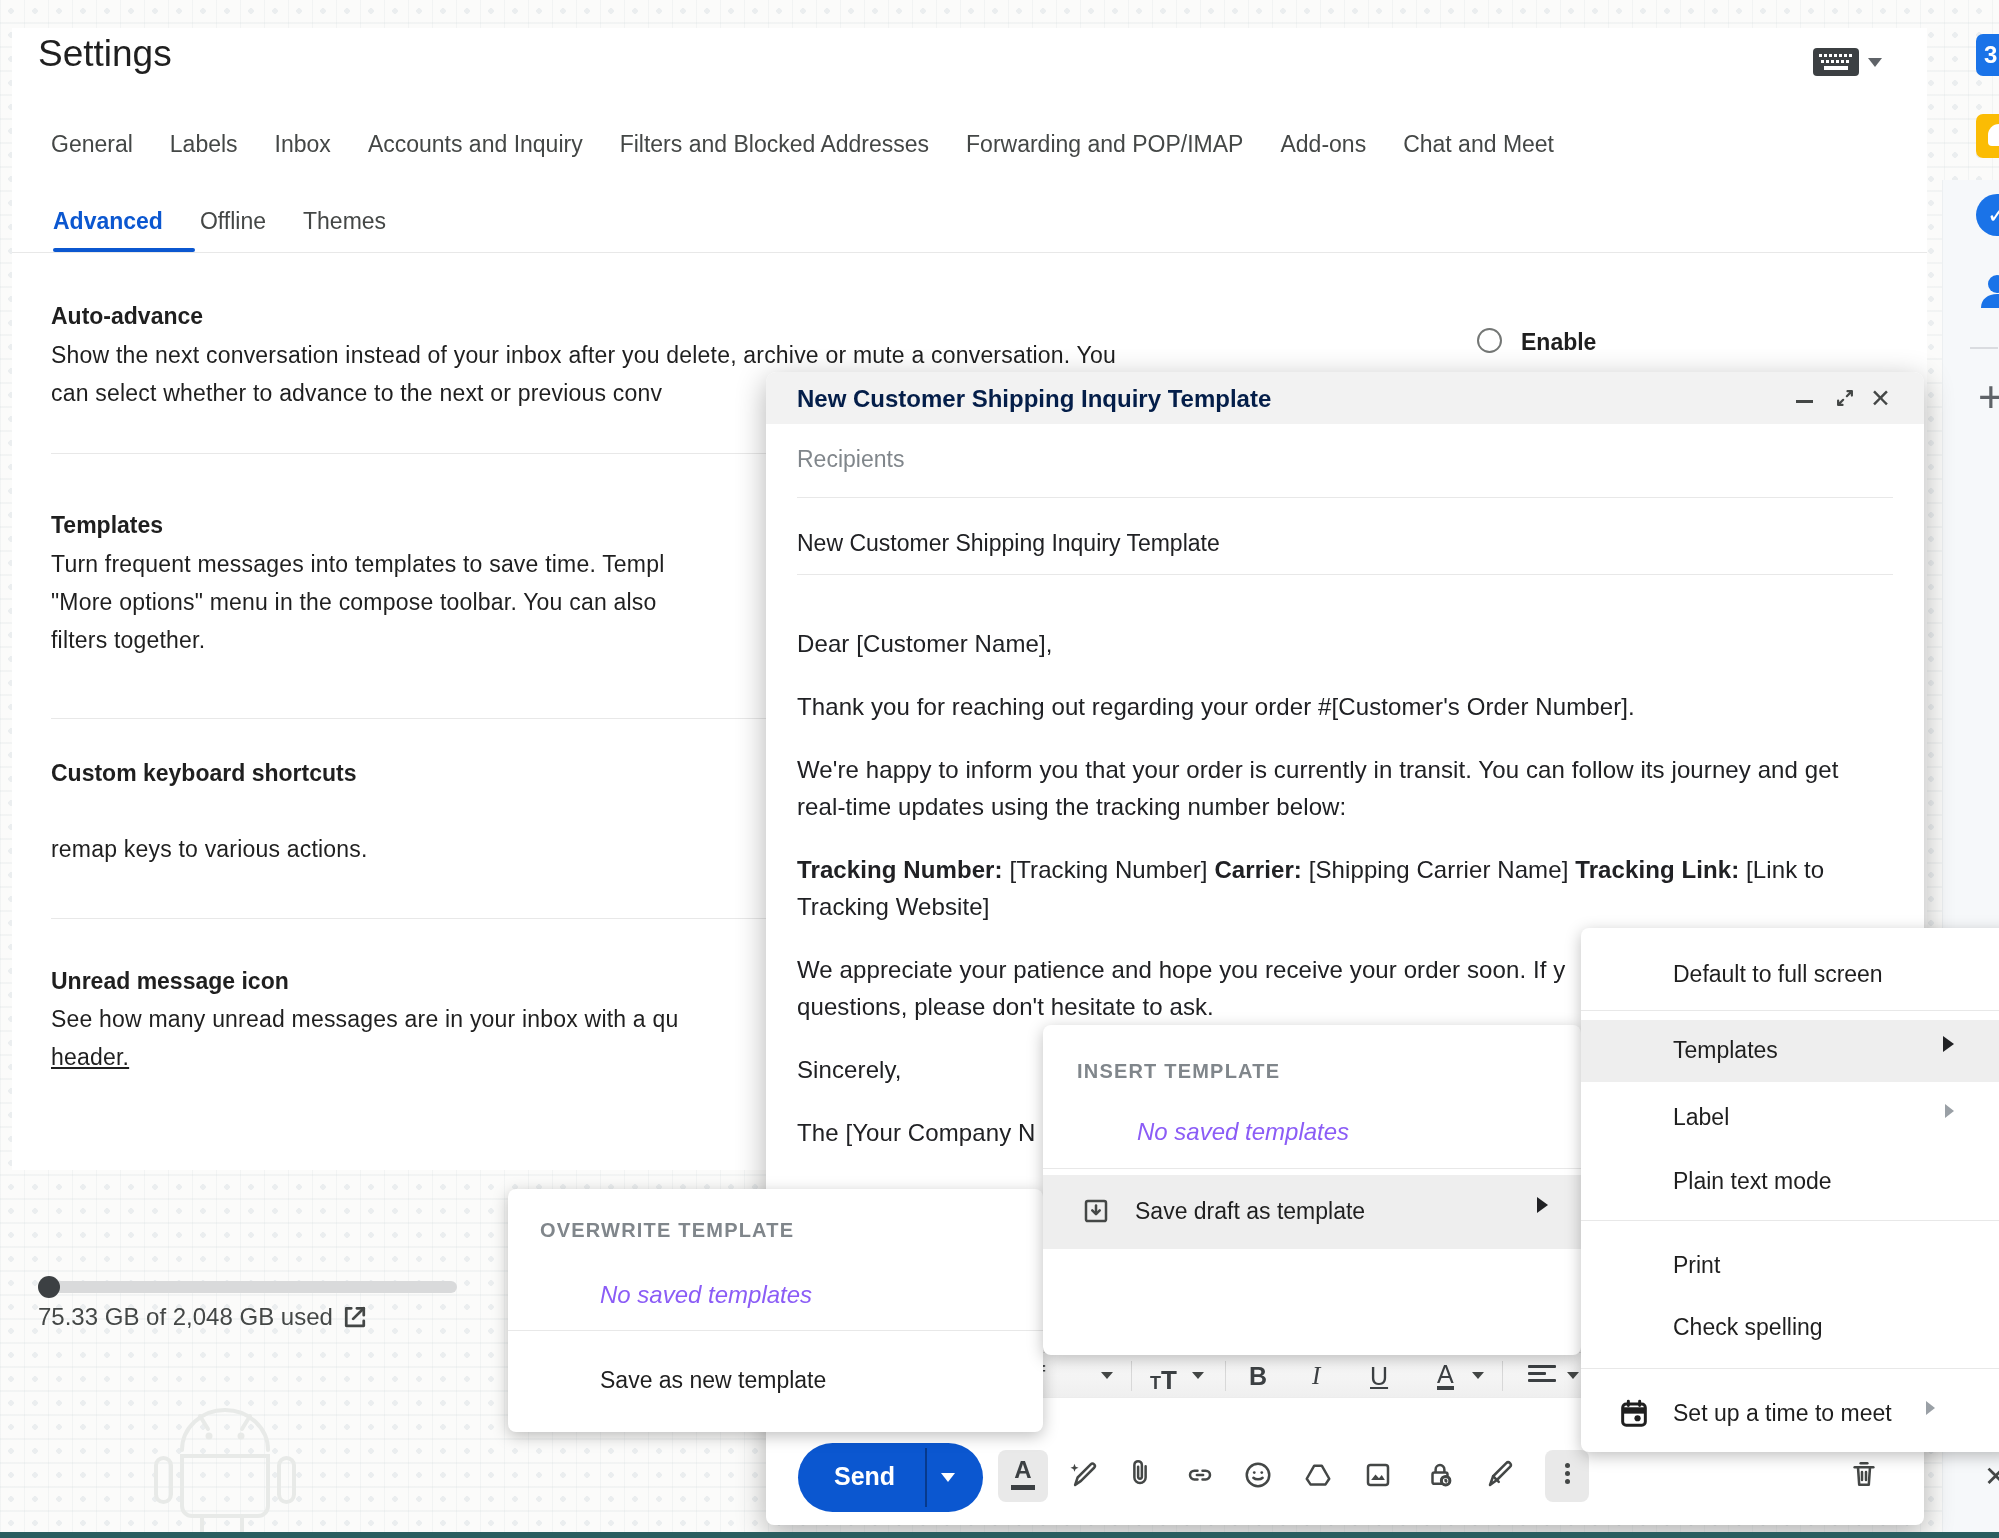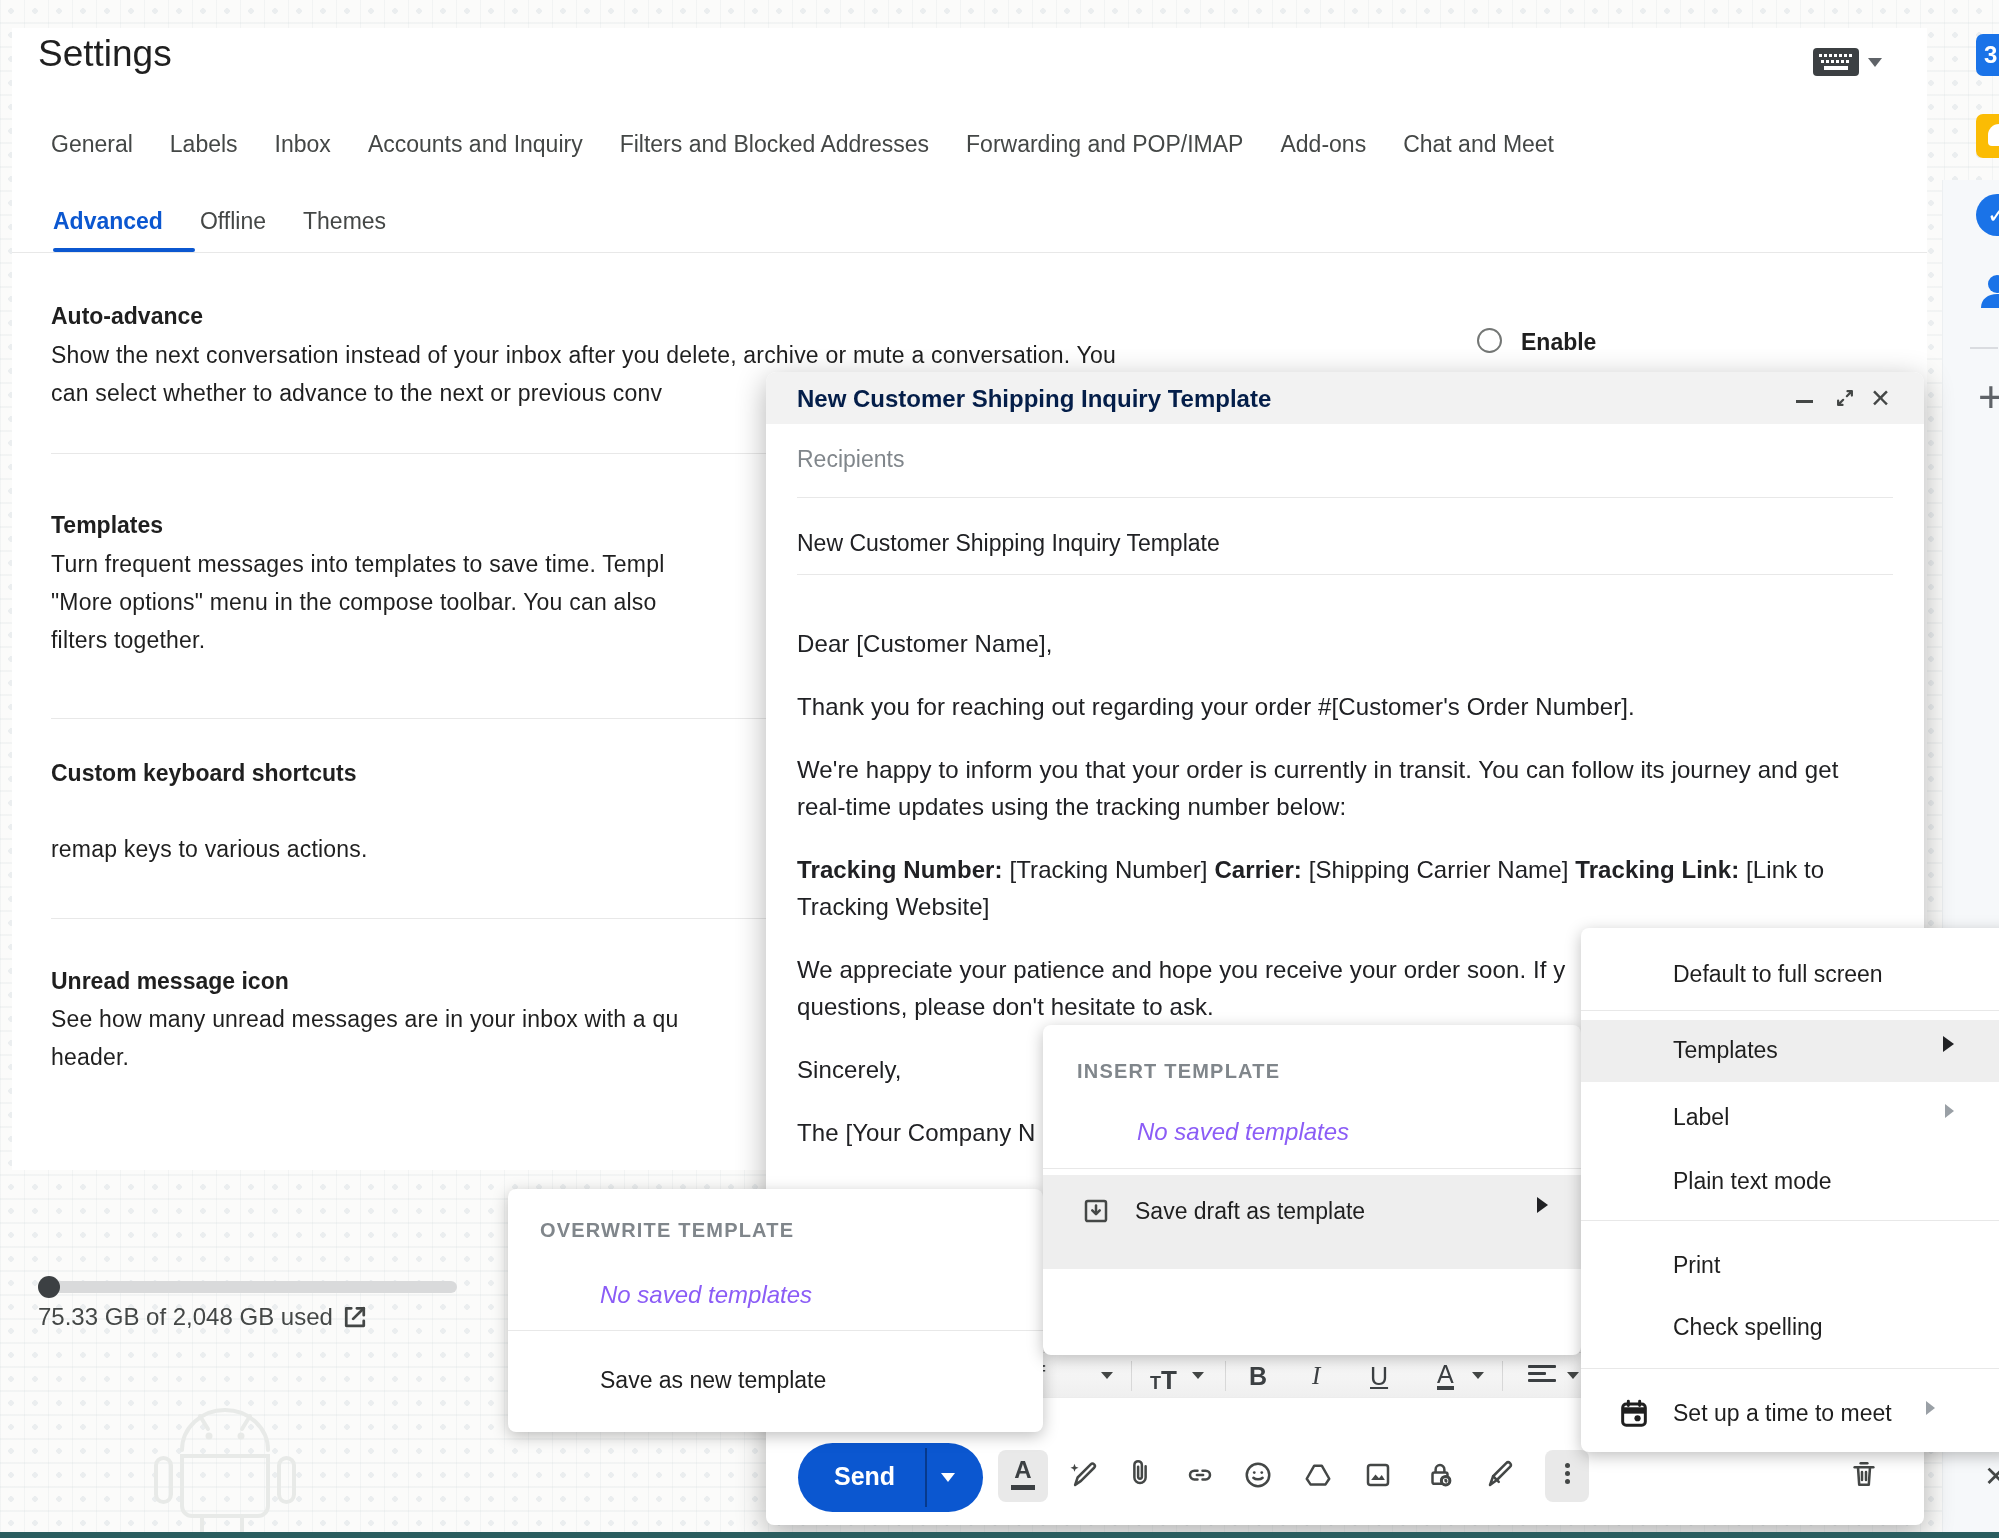--- a/index.html
+++ b/index.html
@@ -102,21 +102,21 @@
   <div class="sec-line" style="top:589px;">"More options" menu in the compose toolbar. You can also</div>
   <div class="sec-line" style="top:627px;">filters together.</div>
   <div class="hairline" style="left:51px;top:718px;width:1844px;"></div>
 
   <div class="sec-title" style="top:760px;">Custom keyboard shortcuts</div>
   <div class="sec-line" style="top:836px;">remap keys to various actions.</div>
   <div class="hairline" style="left:51px;top:918px;width:1844px;"></div>
 
   <div class="sec-title" style="top:968px;">Unread message icon</div>
   <div class="sec-line" style="top:1006px;">See how many unread messages are in your inbox with a qu</div>
-  <div class="sec-line" style="top:1044px;">header.</div>
+  <div class="sec-line" style="top:1044px;text-decoration:underline;">header.</div>
 
   <div class="abs" style="left:1477px;top:328px;width:25px;height:25px;border:2px solid #747775;border-radius:50%;background:#fff;"></div>
   <div class="abs" style="left:1521px;top:329px;font-size:23px;font-weight:bold;color:#1f1f1f;">Enable</div>
 
   <div class="abs" style="left:45px;top:1281px;width:412px;height:12px;border-radius:6px;background:#d9dadb;"></div>
   <div class="abs" style="left:38px;top:1276px;width:22px;height:22px;border-radius:50%;background:#3c4043;"></div>
   <div class="abs nowrap" style="left:38px;top:1303px;font-size:24px;color:#444746;">75.33 GB of 2,048 GB used</div>
   <div class="abs" style="left:340px;top:1302px;">
     <svg class="icon30" viewBox="0 0 24 24" fill="none" stroke="#444746" stroke-width="2.2" stroke-linecap="round" stroke-linejoin="round">
       <path d="M9 5H5v14h14v-4"></path>
@@ -300,21 +300,21 @@
     <div class="menu-head" style="left:32px;top:30px;">OVERWRITE TEMPLATE</div>
     <div class="menu-empty" style="left:92px;top:92px;">No saved templates</div>
     <div class="hairline" style="left:0;top:141px;width:100%;"></div>
     <div class="abs mi-text" style="left:0;top:142px;width:100%;height:99px;line-height:99px;padding-left:92px;">Save as new template</div>
   </div>
 
   <div class="menu" style="left:1043px;top:1025px;width:538px;height:330px;z-index:21;">
     <div class="menu-head" style="left:34px;top:35px;">INSERT TEMPLATE</div>
     <div class="menu-empty" style="left:94px;top:93px;">No saved templates</div>
     <div class="hairline" style="left:0;top:143px;width:100%;"></div>
-    <div class="abs hl" style="left:0;top:150px;width:100%;height:94px;">
+    <div class="abs hl" style="left:0;top:150px;width:100%;height:74px;">
       <span class="abs" style="left:38px;top:21px;">
         <svg class="icon30" viewBox="0 0 24 24" fill="none" stroke="#444746" stroke-width="2" stroke-linecap="round" stroke-linejoin="round">
           <rect x="4" y="4" width="16" height="16" rx="1.5"></rect>
             <path d="M12 7.5v6.5"></path>
             <path d="M9 11.5l3 3 3-3"></path>
         </svg>
       </span>
       <span class="mi-text abs nowrap" style="left:92px;top:23px;">Save draft as template</span>
       <span class="chev abs" style="left:494px;top:22px;"></span>
     </div>

